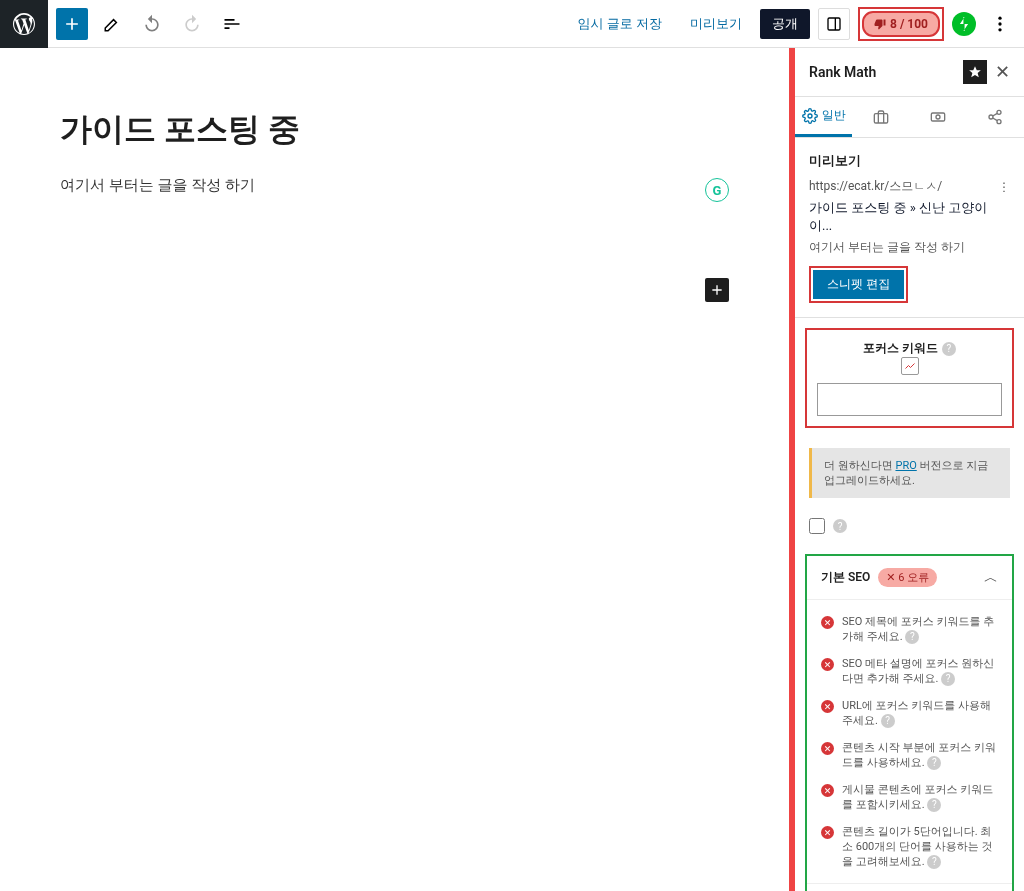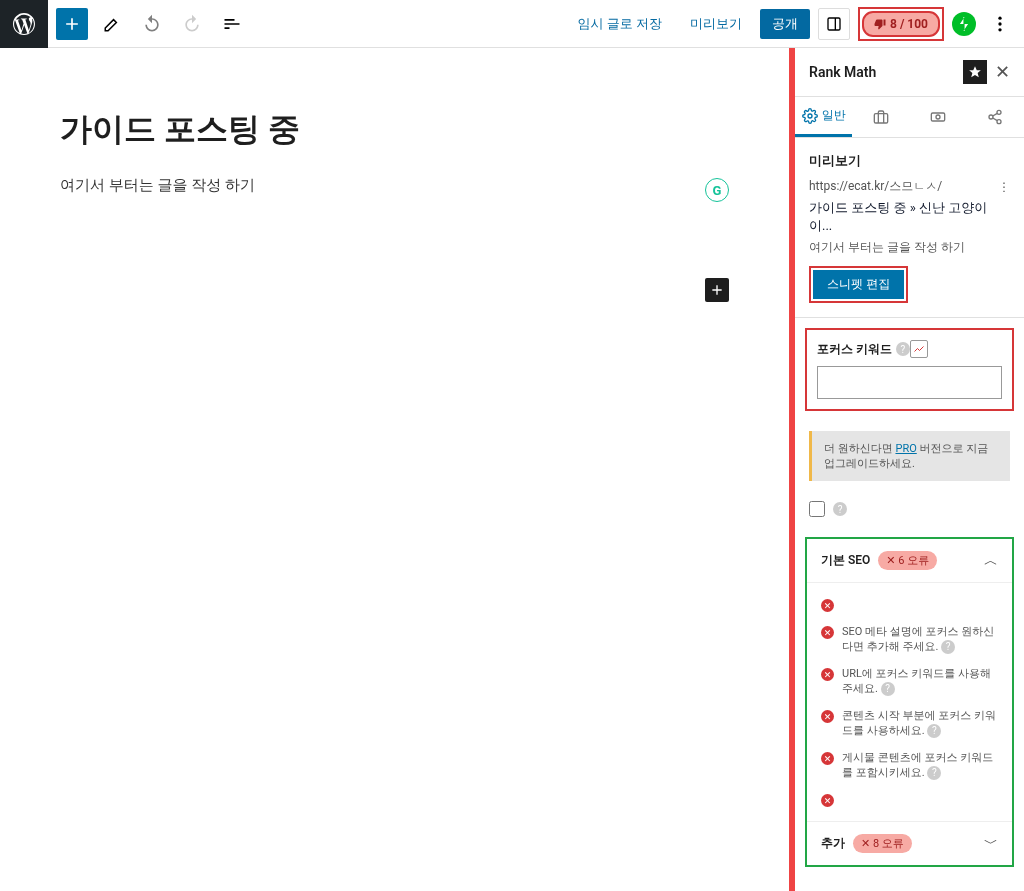--- a/index.html
+++ b/index.html
@@ -7,21 +7,21 @@
     
     
     .top-bar { height: 48px; display: flex; align-items: center; justify-content: space-between; padding: 0 8px; border-bottom: 1px solid #e0e0e0; }
     .top-left { display: flex; align-items: center; gap: 8px; }
     .wp-logo { width: 48px; height: 48px; background: #1d2327; display: flex; align-items: center; justify-content: center; margin-left: -8px; }
     .wp-logo svg { fill: #fff; }
     .toolbar-btn { width: 32px; height: 32px; display: flex; align-items: center; justify-content: center; cursor: pointer; border: none; background: transparent; color: #1e1e1e; }
     .add-btn { background: #0073aa; color: #fff; border-radius: 2px; }
     .top-right { display: flex; align-items: center; gap: 8px; }
     .link-btn { color: #0369a1; font-size: 13px; padding: 6px 10px; cursor: pointer; text-decoration: none; }
-    .publish-btn { background: #0369a1; color: #fff; padding: 6px 12px; border: none; border-radius: 2px; cursor: pointer; font-size: 13px; }
+    .publish-btn { background: #0f172a; color: #fff; padding: 6px 12px; border: none; border-radius: 2px; cursor: pointer; font-size: 13px; }
     .view-toggle { border: 1px solid #ddd; padding: 6px; border-radius: 2px; }
     .seo-badge { background: #f7aaa4; color: #a02020; padding: 4px 10px; border-radius: 11px; font-size: 12px; font-weight: bold; border: 2px solid #d63638; display: flex; align-items: center; gap: 4px; }
     .seo-badge-outer { border: 2px solid #d63638; padding: 2px; }
     .jetpack-icon { width: 24px; height: 24px; background: #00be28; border-radius: 50%; display: flex; align-items: center; justify-content: center; }
     
     
     .main-layout { display: flex; height: calc(100vh - 48px); }
     .editor-area { flex: 1; padding: 60px; position: relative; }
     .post-title { font-size: 32px; font-weight: bold; margin-bottom: 24px; }
     .post-content { font-size: 15px; color: #333; }
@@ -42,21 +42,21 @@
     
     .sidebar-section { padding: 14px; border-bottom: 1px solid #e0e0e0; }
     .section-title { font-size: 13px; font-weight: 600; margin-bottom: 8px; }
     .preview-url { font-size: 12px; color: #555; margin-bottom: 4px; display: flex; align-items: center; justify-content: space-between; }
     .preview-title { color: #0f172a; font-size: 13px; margin-bottom: 4px; }
     .preview-desc { font-size: 12px; color: #555; margin-bottom: 10px; }
     .snippet-btn-wrap { border: 2px solid #d63638; display: inline-block; padding: 2px; }
     .snippet-btn { background: #0073aa; color: #fff; padding: 6px 14px; border: none; cursor: pointer; font-size: 12px; }
     
     .keyword-section { border: 2px solid #d63638; padding: 10px; }
-    .keyword-header { display: flex; align-items: center; justify-content: flex-start; margin-bottom: 8px; }
+    .keyword-header { display: flex; align-items: center; justify-content: flex-start; margin-bottom: 8px; flex-direction: column; }
     .keyword-header label { font-size: 12px; font-weight: 600; }
     .keyword-input { width: 100%; padding: 8px; border: 1px solid #999; }
     .help-icon { width: 14px; height: 14px; border-radius: 50%; background: #ccc; color: #fff; font-size: 10px; display: inline-flex; align-items: center; justify-content: center; }
     
     .pro-notice { background: #e5e5e5; border-left: 3px solid #f0b849; padding: 10px 12px; font-size: 11px; color: #555; margin: 10px 14px; }
     .pro-notice a { color: #0073aa; text-decoration: underline; }
     
     .pillar-section { padding: 10px 14px; font-size: 12px; display: flex; align-items: center; gap: 8px; }
     .pillar-section input[type="checkbox"] { width: 16px; height: 16px; }
     
@@ -240,39 +240,41 @@
       <div class="seo-panel-header">
         <h3>
           <span>기본 SEO</span>
           <span class="error-badge">✕ <span>6 오류</span></span>
         </h3>
         <span class="chevron">︿</span>
       </div>
       <div class="check-list">
         <div class="check-item">
             <span class="check-icon">✕</span>
+            <span><span>SEO 제목에 포커스 키워드를 추가해 주세요.</span> <span class="help-icon">?</span></span>
           </div>
         <div class="check-item">
             <span class="check-icon">✕</span>
             <span><span>SEO 메타 설명에 포커스 원하신다면 추가해 주세요.</span> <span class="help-icon">?</span></span>
           </div>
         <div class="check-item">
             <span class="check-icon">✕</span>
             <span><span>URL에 포커스 키워드를 사용해 주세요.</span> <span class="help-icon">?</span></span>
           </div>
         <div class="check-item">
             <span class="check-icon">✕</span>
             <span><span>콘텐츠 시작 부분에 포커스 키워드를 사용하세요.</span> <span class="help-icon">?</span></span>
           </div>
         <div class="check-item">
             <span class="check-icon">✕</span>
             <span><span>게시물 콘텐츠에 포커스 키워드를 포함시키세요.</span> <span class="help-icon">?</span></span>
           </div>
         <div class="check-item">
             <span class="check-icon">✕</span>
+            <span><span>콘텐츠 길이가 5단어입니다. 최소 600개의 단어를 사용하는 것을 고려해보세요.</span> <span class="help-icon">?</span></span>
           </div>
       </div>
 
       <div class="collapsed-panel">
         <h3>
           <span>추가</span>
           <span class="error-badge">✕ <span>8 오류</span></span>
         </h3>
         <span class="chevron">﹀</span>
       </div>

